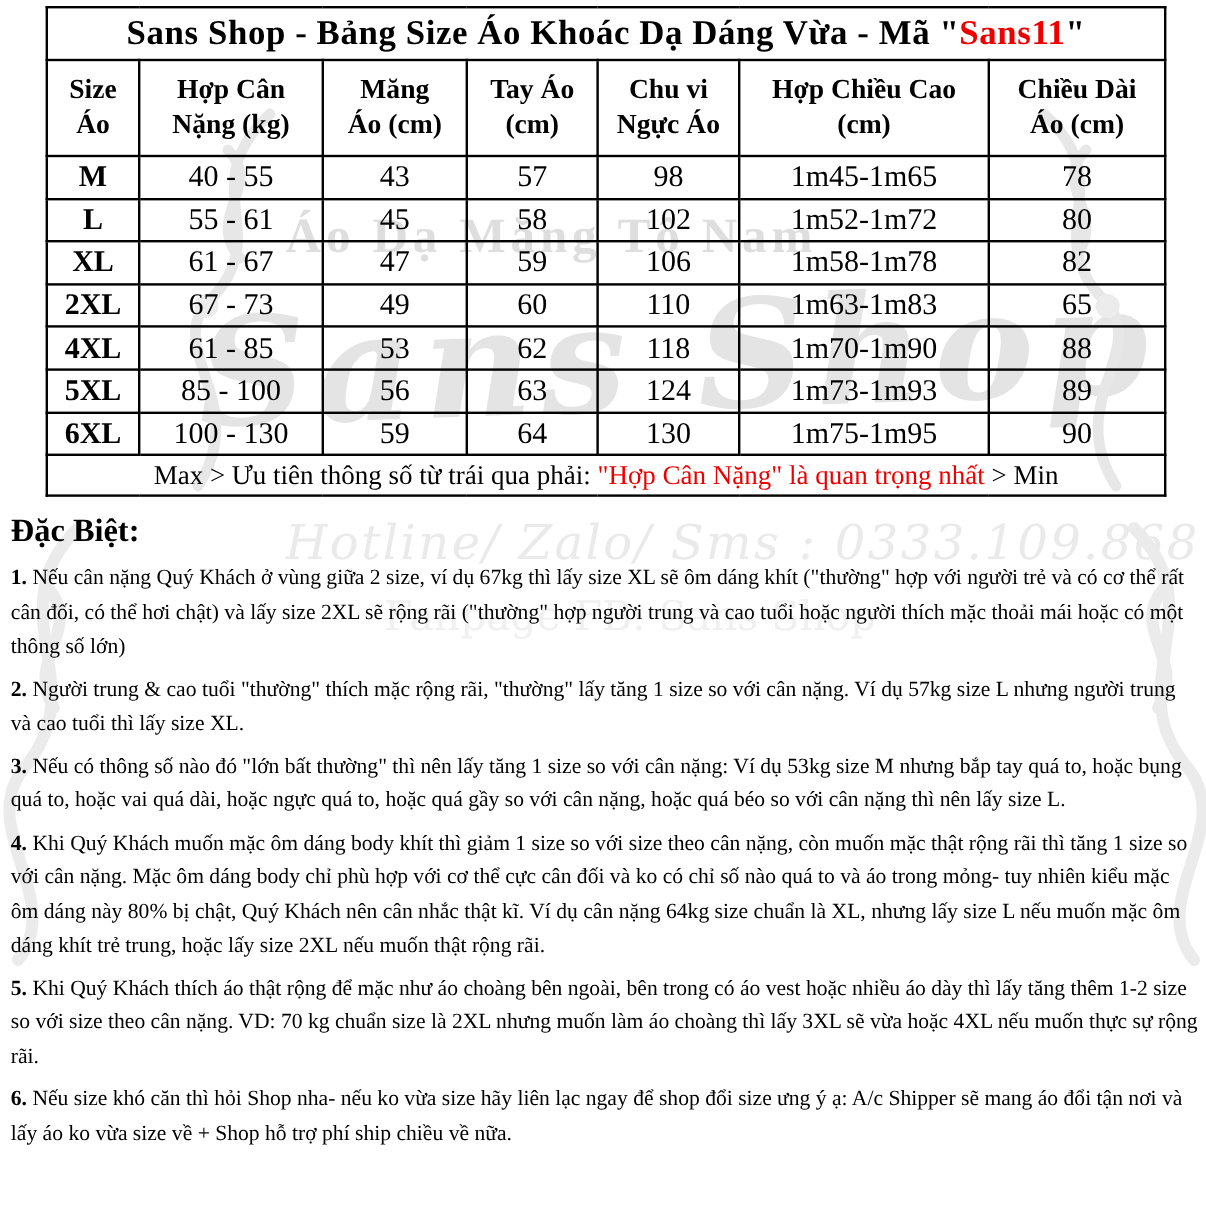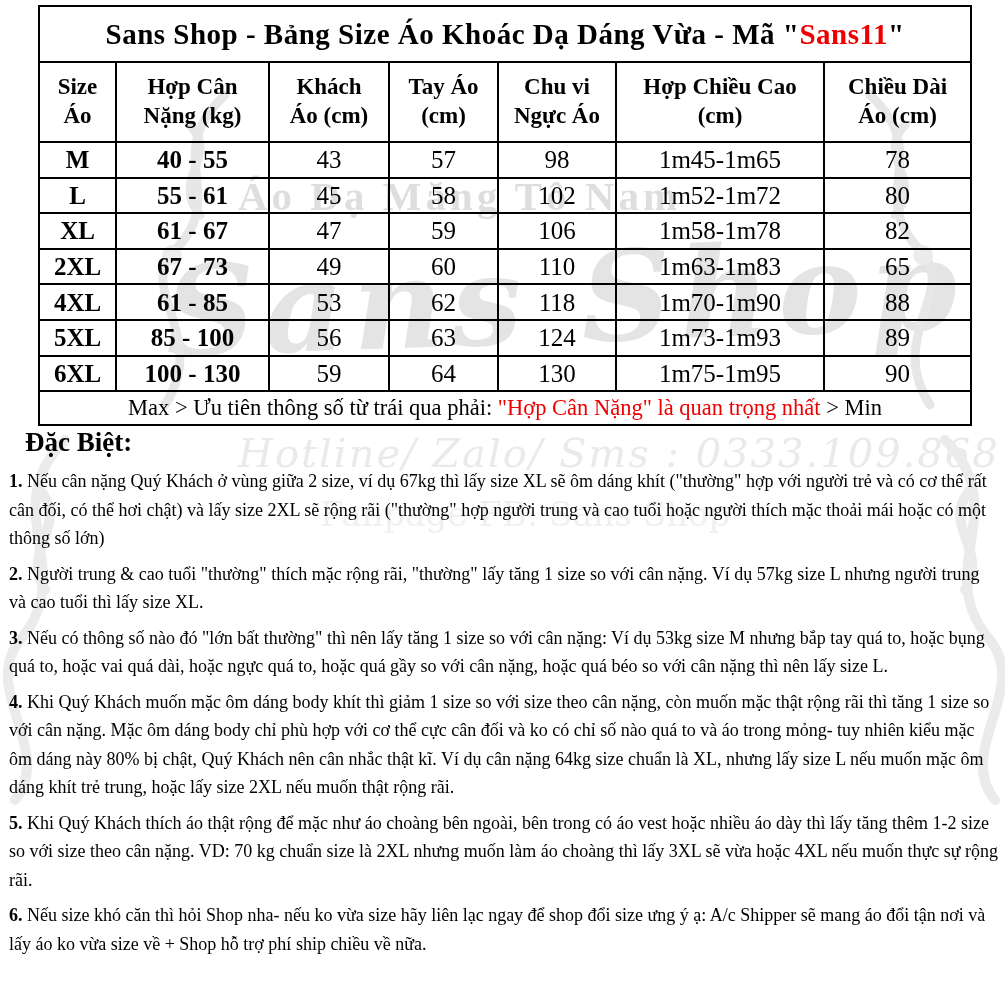--- a/index.html
+++ b/index.html
@@ -29,34 +29,34 @@
     left:320px; top:494px; font-size:34px; 
     font-family:"DejaVu Serif", serif; color:#f0f0f0;
   }
   .orn { position:absolute; }
   
   table.size-table {
     position:absolute; left:38px; top:5px; width:932px; z-index:1;
     border-collapse:collapse; table-layout:fixed; background:transparent;
   }
   table.size-table td { border:2.5px solid #000; text-align:center; vertical-align:middle; padding:0; }
-  .title-cell { height:56px; font-size:29px; font-weight:bold; letter-spacing:0.5px; }
+  .title-cell { height:44px; font-size:29px; font-weight:bold; letter-spacing:0.5px; }
   .title-red { color:var(--accent); }
   .head-cell { height:80px; font-size:23px; font-weight:bold; }
   .head-cell span { display:block; line-height:1.25; }
   .data-row td { height:35.6px; font-size:25px; line-height:1; }
   .c-size { font-weight:bold; font-size:27px; }
-  .c-weight { font-weight:bold; }
+  .c-weight { font-weight:normal; }
   .footer-cell { height:34px; font-size:22.5px; }
   .footer-red { color:var(--accent); }
   
   .notes {
     position:absolute; left:9px; top:427px; width:990px; z-index:1;
   }
-  .notes-heading { font-size:27px; font-weight:bold; margin:0 0 9px 16px; }
+  .notes-heading { font-size:27px; font-weight:bold; margin:0 0 9px 0; }
   .note { font-size:18px; line-height:28.5px; margin:0 0 7px 0; }
   .note b { font-weight:bold; }
 </style>
 </head>
 <body>
 
 <div class="wm-layer">
   <div class="wm wm-tagline">Áo Dạ Măng Tô Nam</div>
   <div class="wm wm-brand">Sans Shop</div>
   <div class="wm wm-hotline">Hotline/ Zalo/ Sms  : 0333.109.868</div>
@@ -108,21 +108,21 @@
   <tr>
     <td class="head-cell">
           <span>Size</span>
           <span>Áo</span>
         </td>
     <td class="head-cell">
           <span>Hợp Cân</span>
           <span>Nặng (kg)</span>
         </td>
     <td class="head-cell">
-          <span>Khách</span>
+          <span>Măng</span>
           <span>Áo (cm)</span>
         </td>
     <td class="head-cell">
           <span>Tay Áo</span>
           <span>(cm)</span>
         </td>
     <td class="head-cell">
           <span>Chu vi</span>
           <span>Ngực Áo</span>
         </td>

